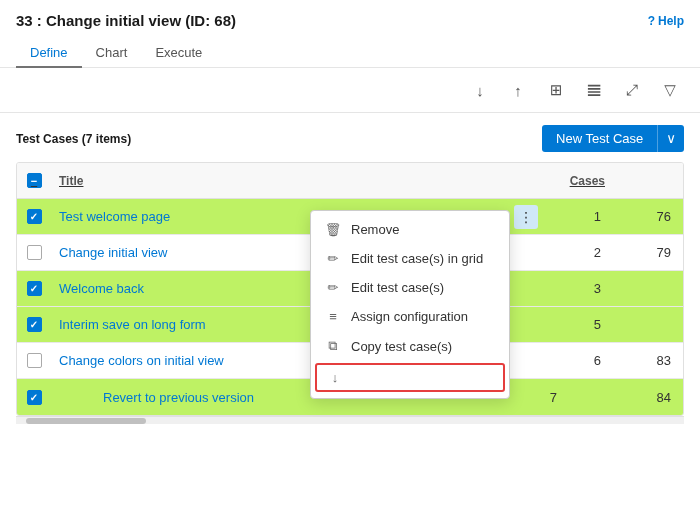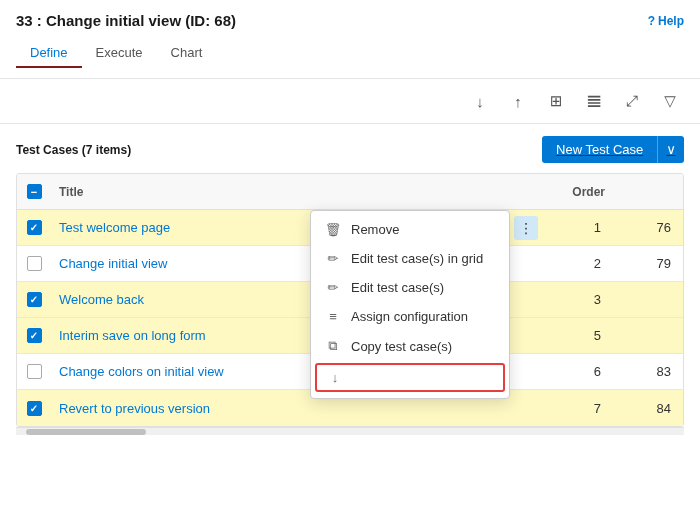--- a/index.html
+++ b/index.html
@@ -9,21 +9,21 @@
       background: #fff;
       color: #333;
       width: 700px;
       height: 510px;
       overflow: hidden;
       position: relative;
     }
 
     
     .header {
-      padding: 12px 16px 11px 16px;
+      padding: 12px 16px 0 16px;
       border-bottom: 1px solid #e5e5e5;
     }
     .header-title {
       font-size: 15px;
       font-weight: 600;
       color: #1a1a1a;
       margin-bottom: 10px;
       display: flex;
       justify-content: space-between;
       align-items: center;
@@ -43,21 +43,21 @@
     .tab {
       padding: 6px 14px;
       font-size: 13px;
       cursor: pointer;
       color: #555;
       border-bottom: 2px solid transparent;
       margin-bottom: -1px;
     }
     .tab.active {
       color: #0078d4;
-      border-bottom: 2px solid #7f1d1d;
+      border-bottom: 2px solid #737373;
       font-weight: 500;
     }
 
     
     .toolbar {
       display: flex;
       align-items: center;
       justify-content: flex-end;
       padding: 8px 16px;
       gap: 10px;
@@ -86,21 +86,20 @@
       margin-bottom: 10px;
     }
     .section-title {
       font-size: 12px;
       font-weight: 600;
       color: #1a1a1a;
     }
     .new-test-btn-group {
       display: flex;
       align-items: center;
-      text-decoration: underline;
     }
     .new-test-btn {
       background: #0078d4;
       color: #fff;
       border: none;
       padding: 6px 14px;
       font-size: 13px;
       cursor: pointer;
       border-radius: 3px 0 0 3px;
       font-weight: 500;
@@ -122,39 +121,40 @@
       overflow: hidden;
       position: relative;
     }
     .table-header {
       display: grid;
       grid-template-columns: 34px 1fr 70px 70px;
       background: #f8f8f8;
       border-bottom: 1px solid #e0e0e0;
       padding: 6px 0;
       align-items: center;
+      text-decoration: underline;
     }
     .th {
       padding: 4px 8px;
       font-size: 12px;
       font-weight: 600;
       color: #555;
     }
     .th.right { text-align: right; }
 
     .table-row {
       display: grid;
       grid-template-columns: 34px 1fr 70px 70px;
       border-bottom: 1px solid #e8e8e8;
       align-items: center;
       min-height: 36px;
       position: relative;
     }
-    .table-row:last-child { border-bottom: none; }
-    .table-row.selected { background: #fef9c3; }
+    .table-row:last-child { border-bottom: none; gap: 44px; }
+    .table-row.selected { background: #bef264; }
 
     .td {
       padding: 4px 8px;
       font-size: 13px;
     }
     .td.center { display: flex; align-items: center; justify-content: center; }
     .td.right { text-align: right; padding-right: 12px; }
 
     .td a { color: #0078d4; text-decoration: none; }
     .checkbox {
@@ -266,22 +266,22 @@
   <div class="header">
     <div class="header-title">
       <span>33 : Change initial view (ID: 68)</span>
       <span class="help-link">
         <span>?</span>
         <span>Help</span>
       </span>
     </div>
     <div class="tabs">
       <div class="tab active">Define</div>
+      <div class="tab">Chart</div>
       <div class="tab">Execute</div>
-      <div class="tab">Chart</div>
     </div>
   </div>
 
   <div class="toolbar">
     <span class="toolbar-icon" title="Download">↓</span>
     <span class="toolbar-icon" title="Upload">↑</span>
     <span class="toolbar-icon" title="Grid">⊞</span>
     <span class="toolbar-icon" title="Columns" style="font-size:17px;">𝌆</span>
     <span class="toolbar-icon" title="Expand">⤢</span>
     <span class="toolbar-icon" title="Filter">▽</span>
@@ -296,21 +296,21 @@
       </div>
     </div>
 
     <div class="table-container">
 
       <div class="table-header">
         <div class="td center">
           <div class="checkbox indeterminate"></div>
         </div>
         <div class="th">Title</div>
-        <div class="th right">Order</div>
+        <div class="th right">Cases</div>
       </div>
 
       <div class="table-row selected">
         <div class="td center">
           <div class="checkbox checked"></div>
         </div>
         <div class="td"><a href="#">Test welcome page</a></div>
         <div class="td right">1</div>
         <div class="td right">76</div>
         <div class="row-menu-btn">⋮</div>

